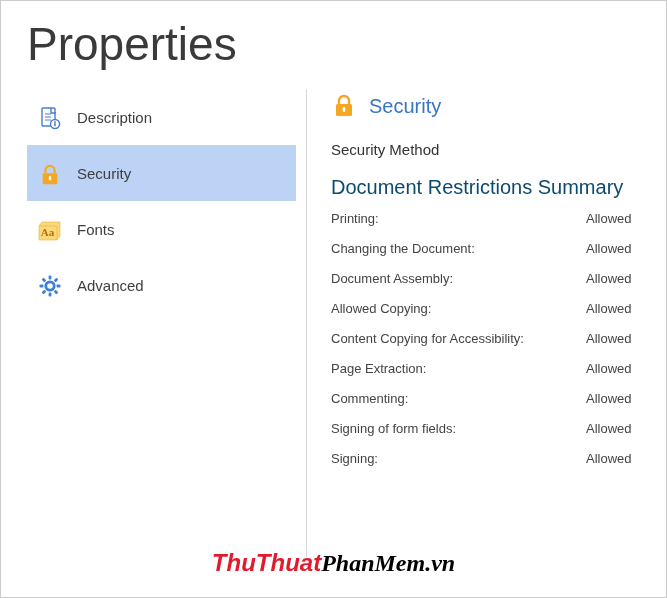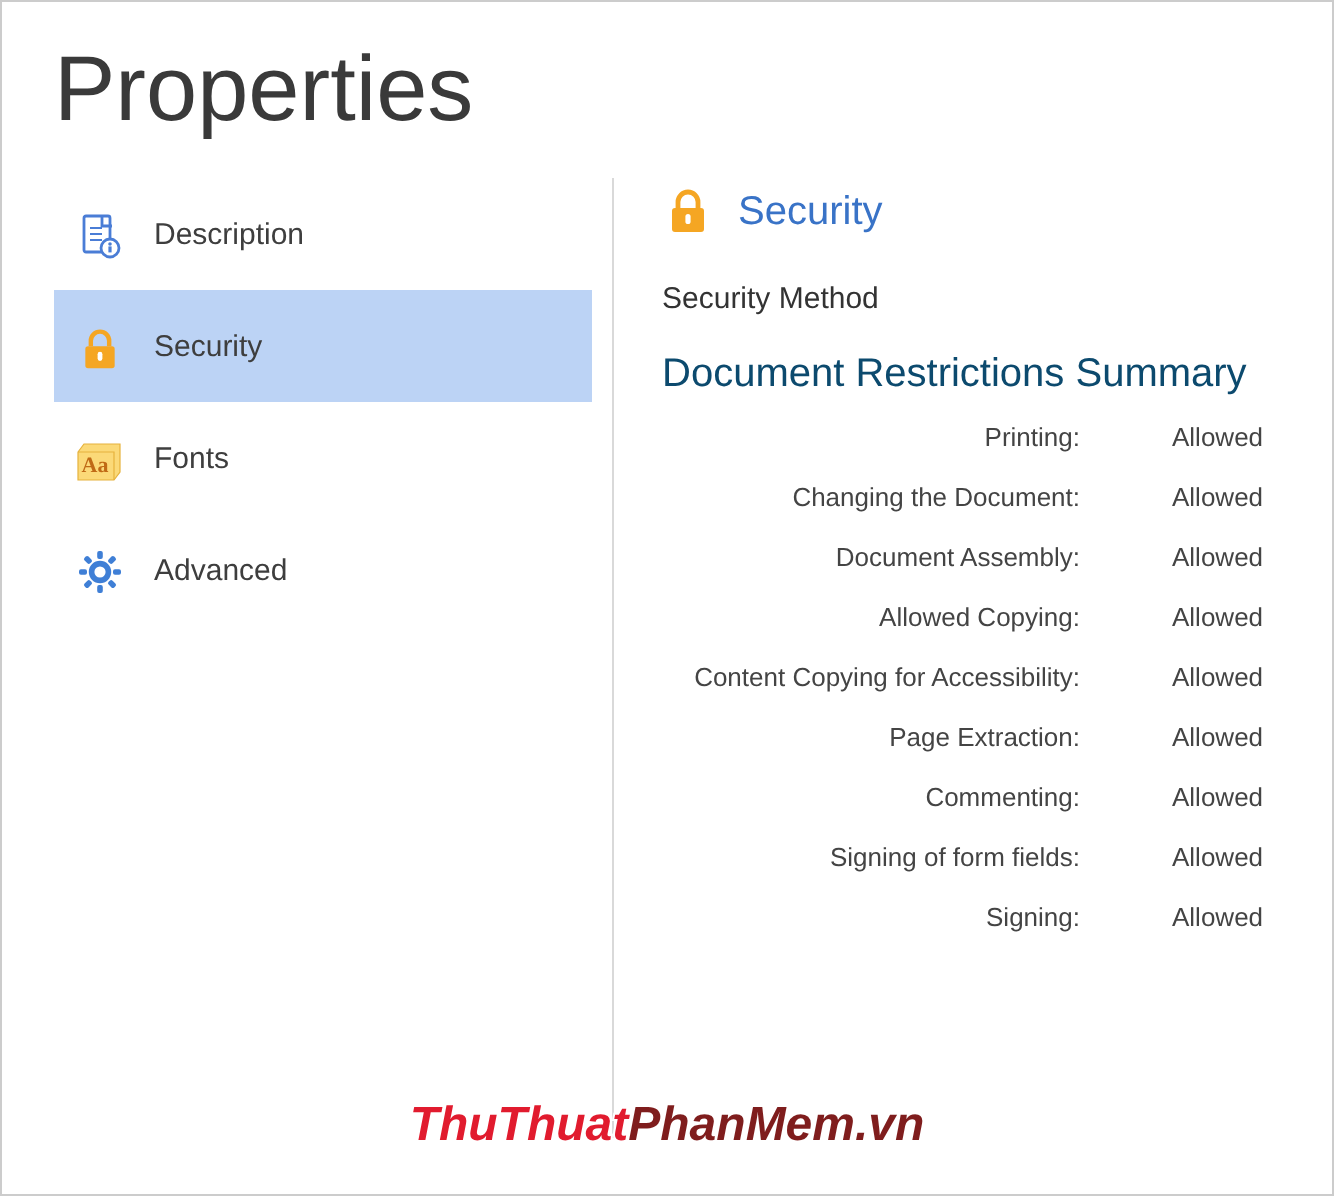--- a/index.html
+++ b/index.html
@@ -89,24 +89,23 @@
     font-size: 20px;
     color: #0c4a6e;
     margin-bottom: 4px;
   }
   .restrictions {
     font-size: 13px;
     color: #444;
   }
   .restrictions .row {
     display: flex;
-    justify-content: flex-end;
+    justify-content: space-between;
     align-items: center;
     height: 30px;
-    gap: 16px;
   }
   .restrictions .row .rlabel {
     text-align: right;
     padding-right: 30px;
   }
   .restrictions .row .rval {
     width: 60px;
     text-align: left;
   }
   .watermark {
@@ -116,21 +115,21 @@
     transform: translateX(-50%);
     font-family: Arial, sans-serif;
     font-size: 24px;
     font-weight: 900;
     font-style: italic;
     white-space: nowrap;
     -webkit-text-stroke: 2px #fff;
     paint-order: stroke fill;
   }
   .watermark .w1 { color: #e11b2e; }
-  .watermark .w2 { color: #7f1d1d; }
+  .watermark .w2 { color: #000000; font-family: Liberation Serif, serif; }
 </style>
 </head>
 <body>
 
 <div class="wrap">
   <h1 class="page-title">Properties</h1>
 
   <div class="layout">
 
     <div class="sidebar">

